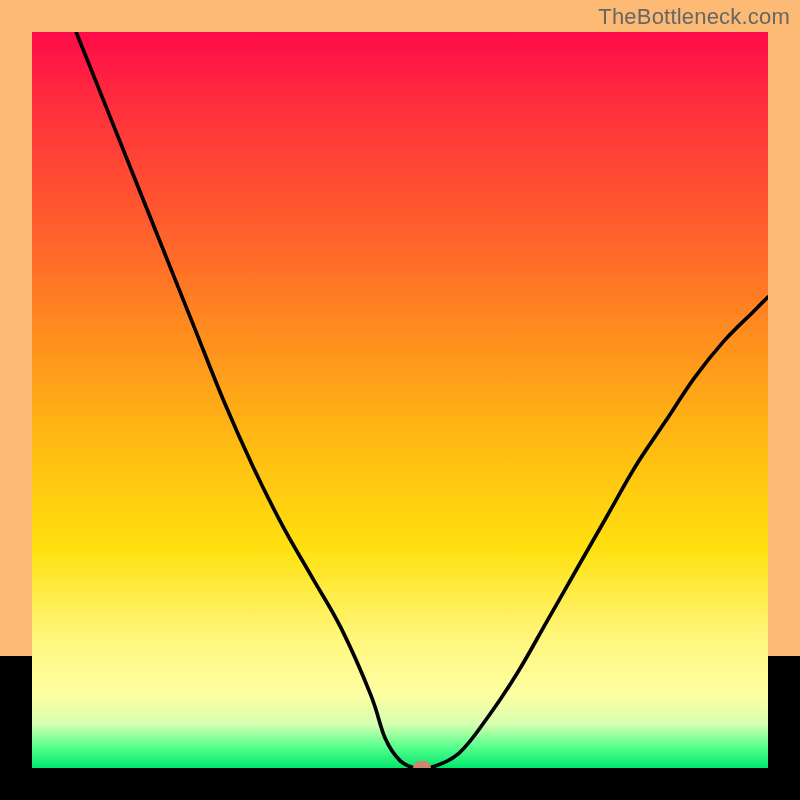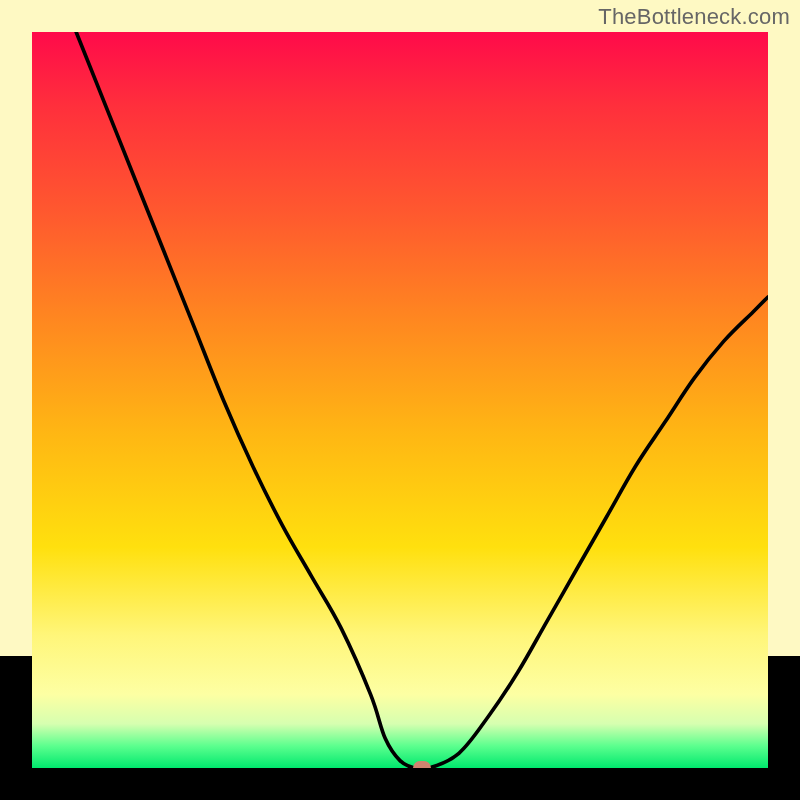--- a/index.html
+++ b/index.html
@@ -8,21 +8,21 @@
     width: 800px;
     height: 800px;
     background: #000;
     font-family: Arial, Helvetica, sans-serif;
     overflow: hidden;
   }
   .frame {
     position: relative;
     width: 800px;
     height: 656px;
-    background: #fef9c3;
+    background: #fdba74;
   }
   .watermark {
     position: absolute;
     top: 4px;
     right: 10px;
     color: #666;
     font-size: 22px;
     font-weight: 500;
     letter-spacing: 0.2px;
     z-index: 5;

